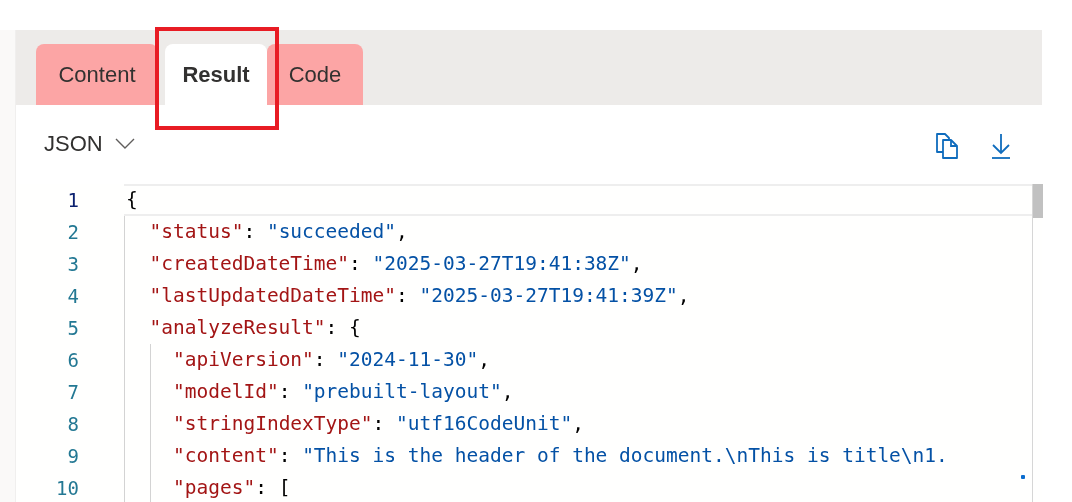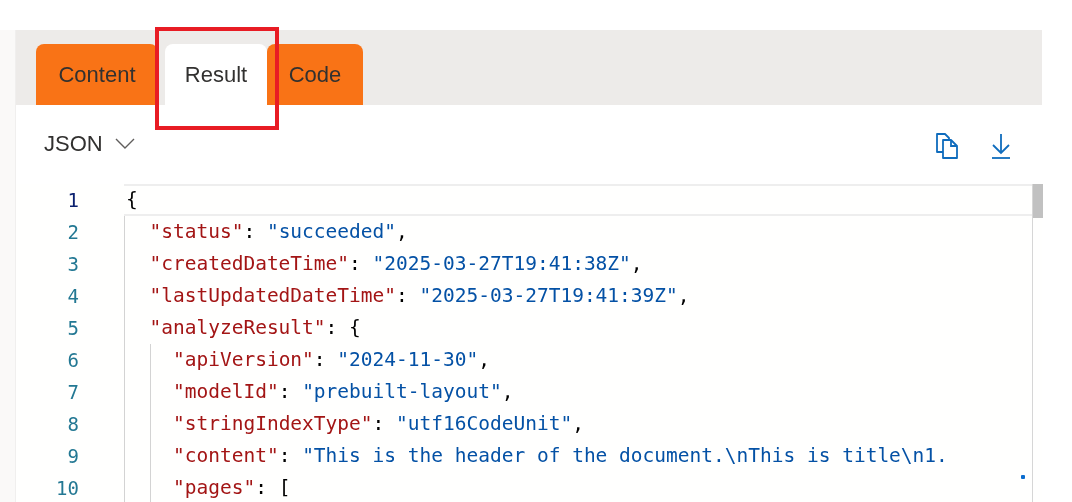--- a/index.html
+++ b/index.html
@@ -13,27 +13,27 @@
     .panel {
       position: absolute; left: 16px; top: 30px; width: 1026px; height: 472px;
       background: #ffffff;
     }
     .tab-bar {
       position: absolute; left: 0; top: 0; width: 1026px; height: 75px;
       background: #edebe9;
     }
     .tab {
       position: absolute; top: 14px; height: 61px;
-      background: #f97316; border-radius: 8px 8px 0 0;
+      background: #fca5a5; border-radius: 8px 8px 0 0;
       font-size: 22px; color: #323130;
       display: flex; align-items: center; justify-content: center;
       font-family: "Liberation Sans", sans-serif;
       cursor: pointer;
     }
-    .tab.active { background: #ffffff; font-weight: normal; color: #323130; align-items: center; }
+    .tab.active { background: #ffffff; font-weight: bold; color: #323130; align-items: center; }
     .tab-content { left: 20px; width: 122px; }
     .tab-result { left: 149px; width: 102px; }
     .tab-code { left: 251px; width: 96px; }
 
     .highlight-box {
       position: absolute; left: 155px; top: 27px; width: 124px; height: 103px;
       border: 4px solid #e81c24; pointer-events: none;
     }
 
     .toolbar {

